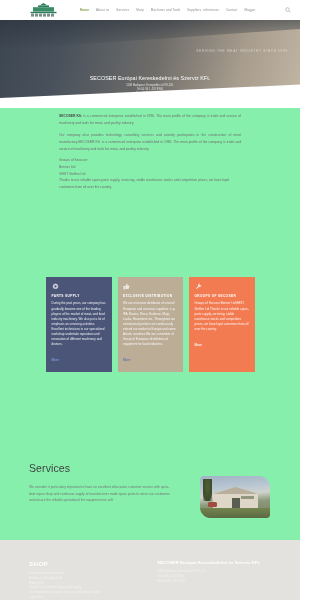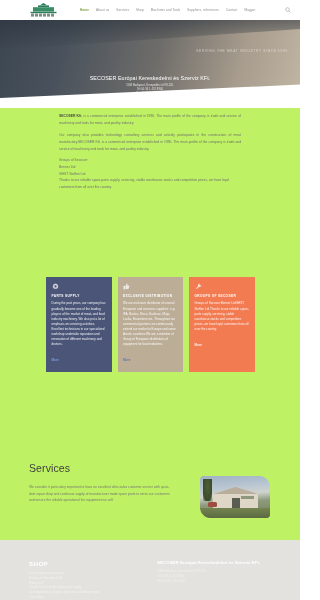--- a/index.html
+++ b/index.html
@@ -2,21 +2,21 @@
 <html><head>
 <meta charset="utf-8">
 <style>
   * { box-sizing: border-box; margin: 0; padding: 0; }
   html, body {
     width: 300px; height: 600px;
     font-family: "Liberation Sans", sans-serif;
     background: #ffffff;
     overflow: hidden;
   }
-  #page { position: relative; width: 300px; height: 596px; background: #bef264; }
+  #page { position: relative; width: 300px; height: 596px; background: #86efac; }
 
   
   .header {
     position: absolute; top: 0; left: 0; width: 300px; height: 20px;
     background: #ffffff; display: flex; align-items: center;
     z-index: 40;
   }
   .logo {
     position: absolute; left: 29px; top: 3px;
     width: 29px; height: 14px;

